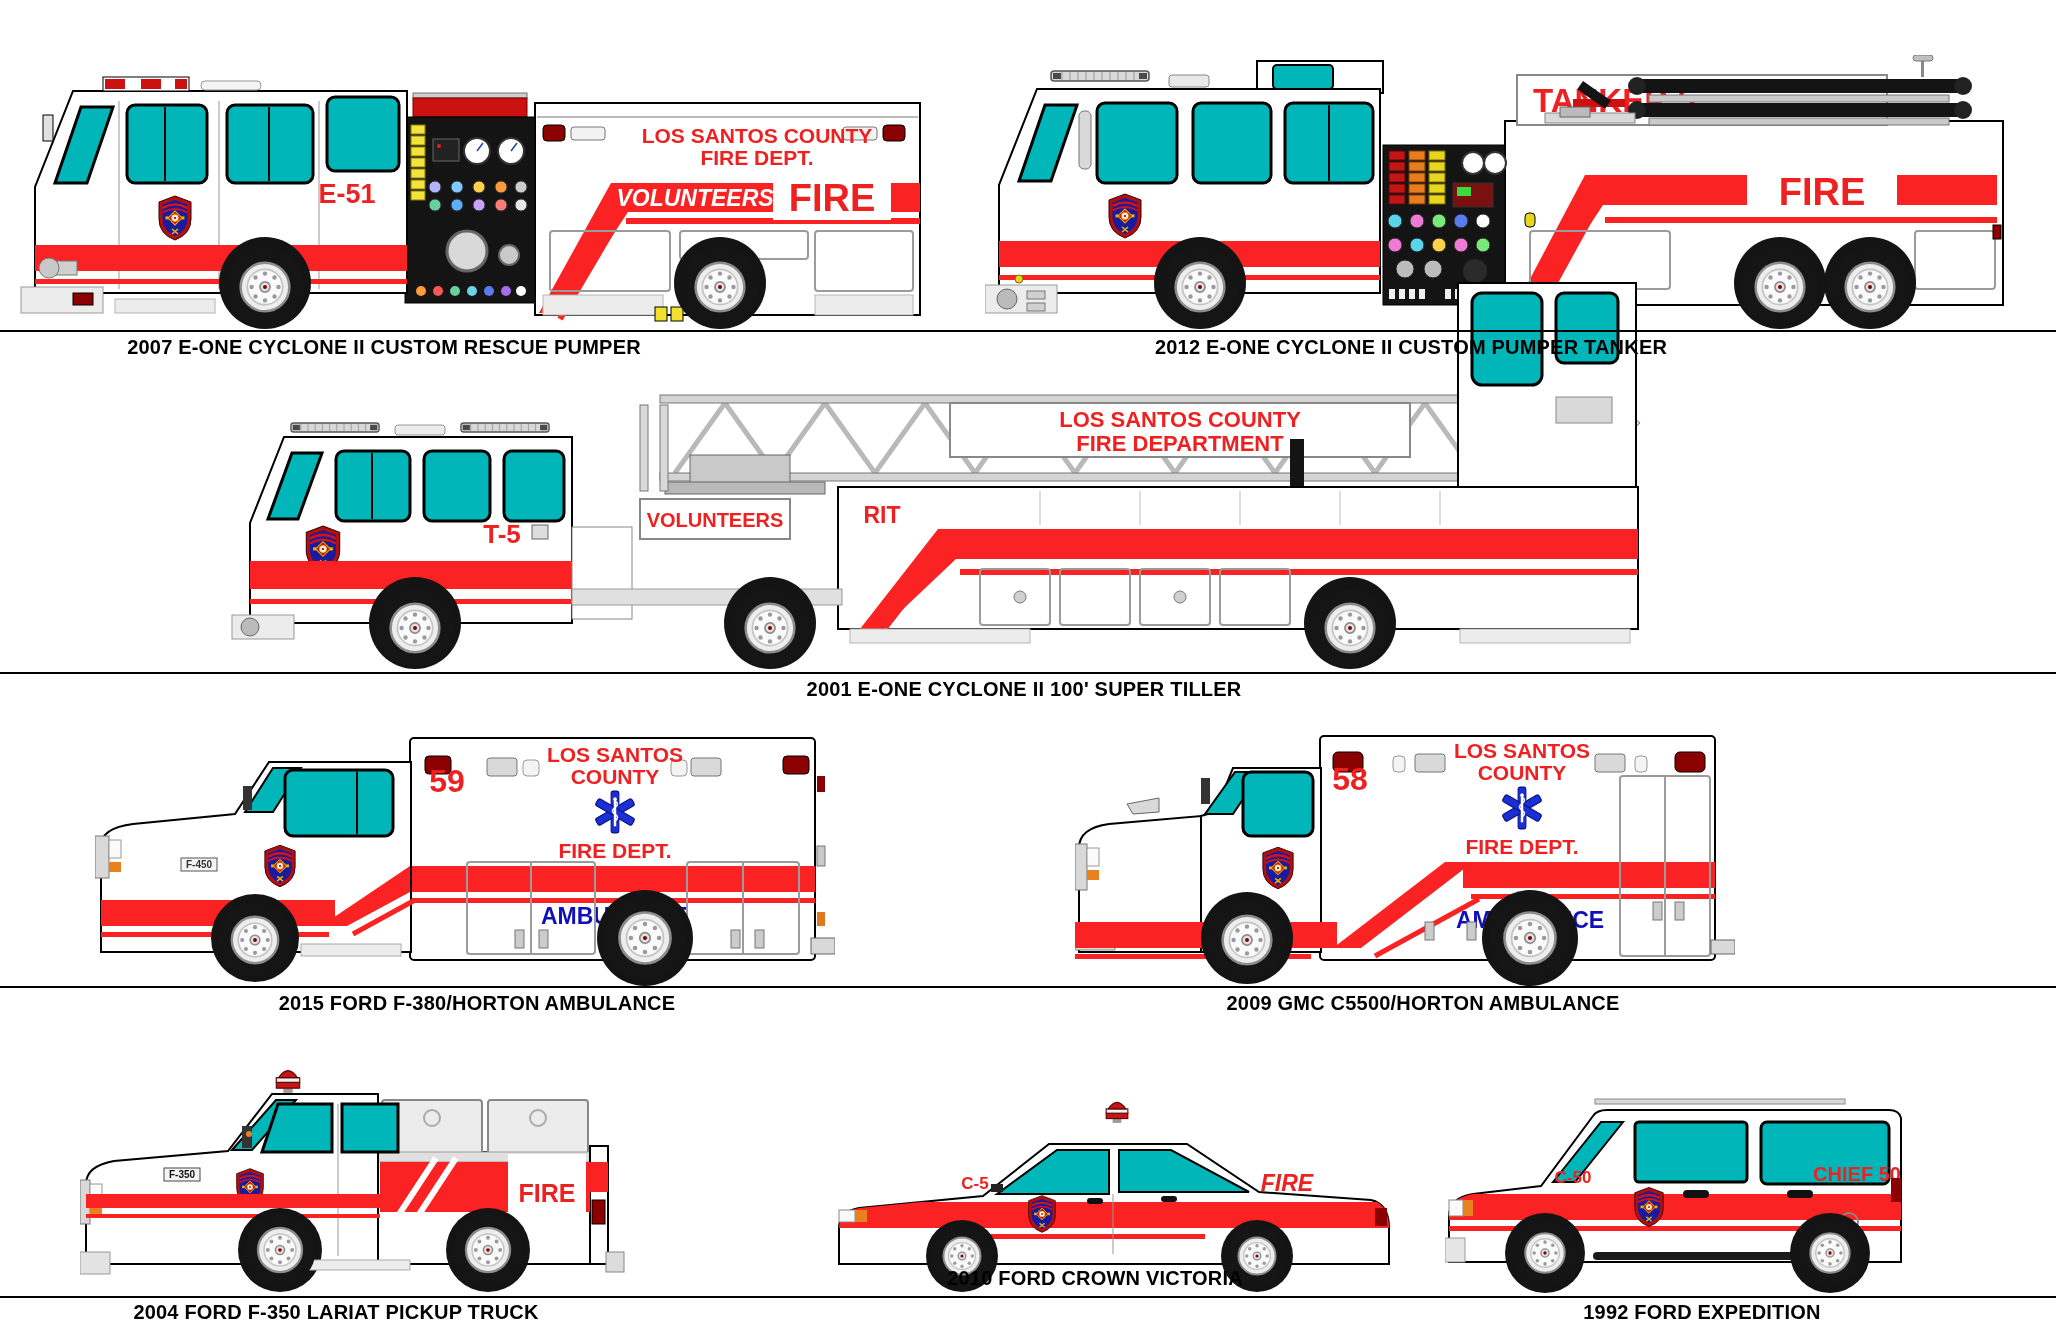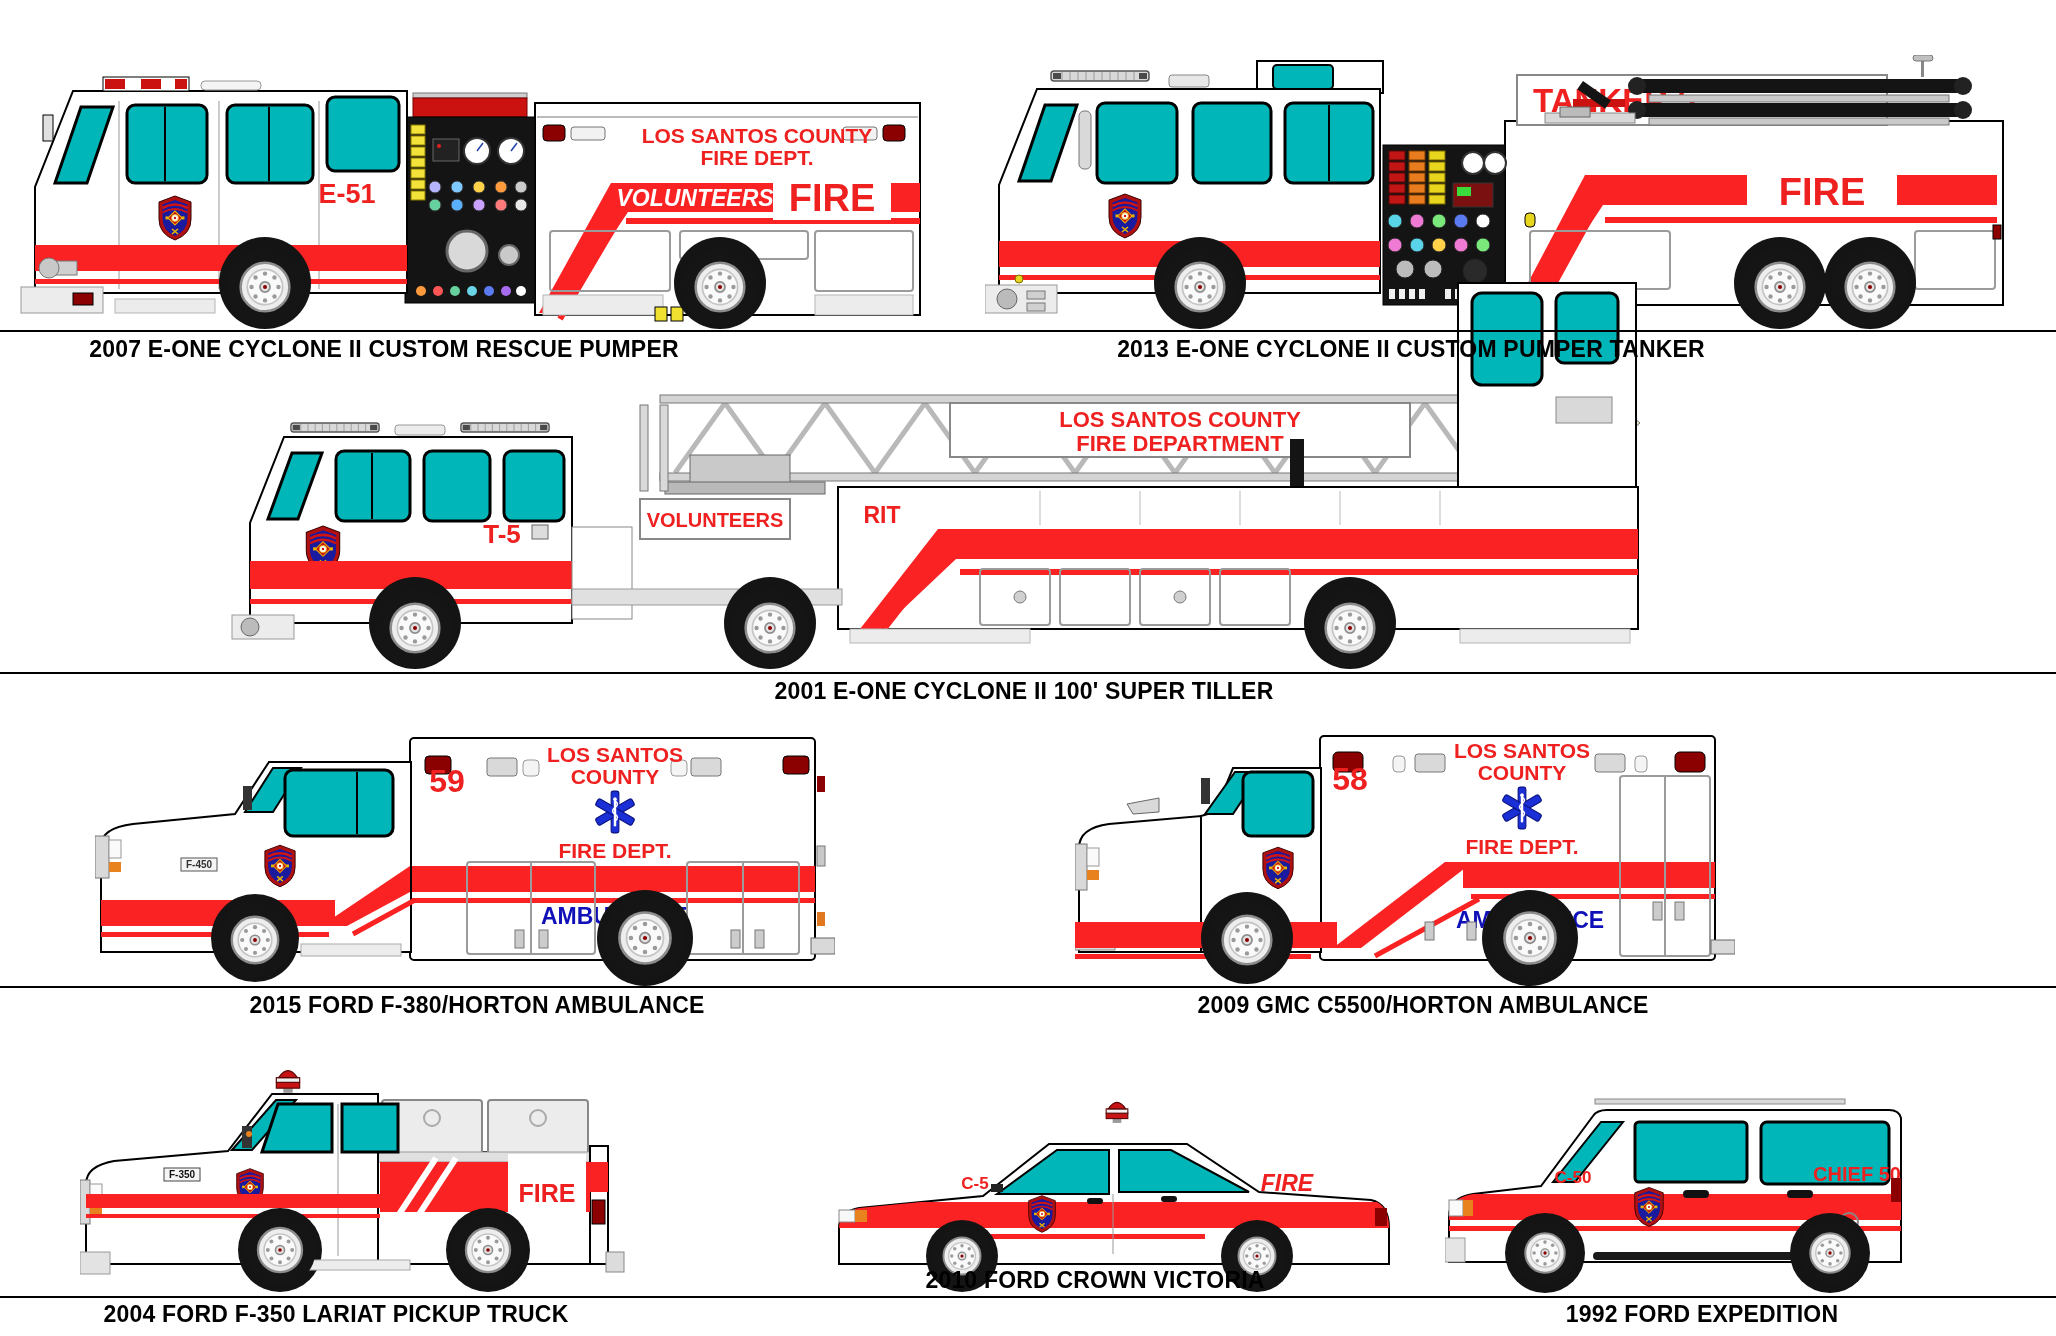--- a/index.html
+++ b/index.html
@@ -1,18 +1,18 @@
 <!DOCTYPE html>
 <html><head>
 <meta charset="utf-8">
 <style>
   html,body{margin:0;padding:0;background:#ffffff;}
   .canvas{position:relative;width:2056px;height:1336px;background:#ffffff;overflow:hidden;
           font-family:"Liberation Sans",sans-serif;}
-  .caption{position:absolute;transform:translateX(-50%);font-weight:bold;font-size:23px;
+  .caption{position:absolute;transform:translateX(-50%);font-weight:bold;font-size:20px;
            color:#000;white-space:nowrap;letter-spacing:.2px;}
   .hr{position:absolute;left:0;width:2056px;height:2px;background:#000;}
   svg.v{position:absolute;}
   svg text{font-family:"Liberation Sans",sans-serif;font-weight:bold;}
   .it{font-style:italic;}
 </style>
 </head>
 <body>
 
 <div class="canvas">
@@ -608,21 +608,21 @@
     <use href="#wheel" xlink:href="#wheel" x="66" y="133" width="68" height="68"></use>
     <use href="#wheel" xlink:href="#wheel" x="351" y="133" width="68" height="68"></use>
   </svg>
 
   <div class="hr" style="top:330px"></div>
   <div class="hr" style="top:672px"></div>
   <div class="hr" style="top:986px"></div>
   <div class="hr" style="top:1296px"></div>
 
   <div class="caption" style="left:384px;top:336px">2007 E-ONE CYCLONE II CUSTOM RESCUE PUMPER</div>
-  <div class="caption" style="left:1411px;top:336px">2013 E-ONE CYCLONE II CUSTOM PUMPER TANKER</div>
+  <div class="caption" style="left:1411px;top:336px">2012 E-ONE CYCLONE II CUSTOM PUMPER TANKER</div>
   <div class="caption" style="left:1024px;top:678px">2001 E-ONE CYCLONE II 100' SUPER TILLER</div>
   <div class="caption" style="left:477px;top:992px">2015 FORD F-380/HORTON AMBULANCE</div>
   <div class="caption" style="left:1423px;top:992px">2009 GMC C5500/HORTON AMBULANCE</div>
   <div class="caption" style="left:336px;top:1301px">2004 FORD F-350 LARIAT PICKUP TRUCK</div>
   <div class="caption" style="left:1095px;top:1267px">2010 FORD CROWN VICTORIA</div>
   <div class="caption" style="left:1702px;top:1301px">1992 FORD EXPEDITION</div>
 
 </div>
 
 </body></html>

